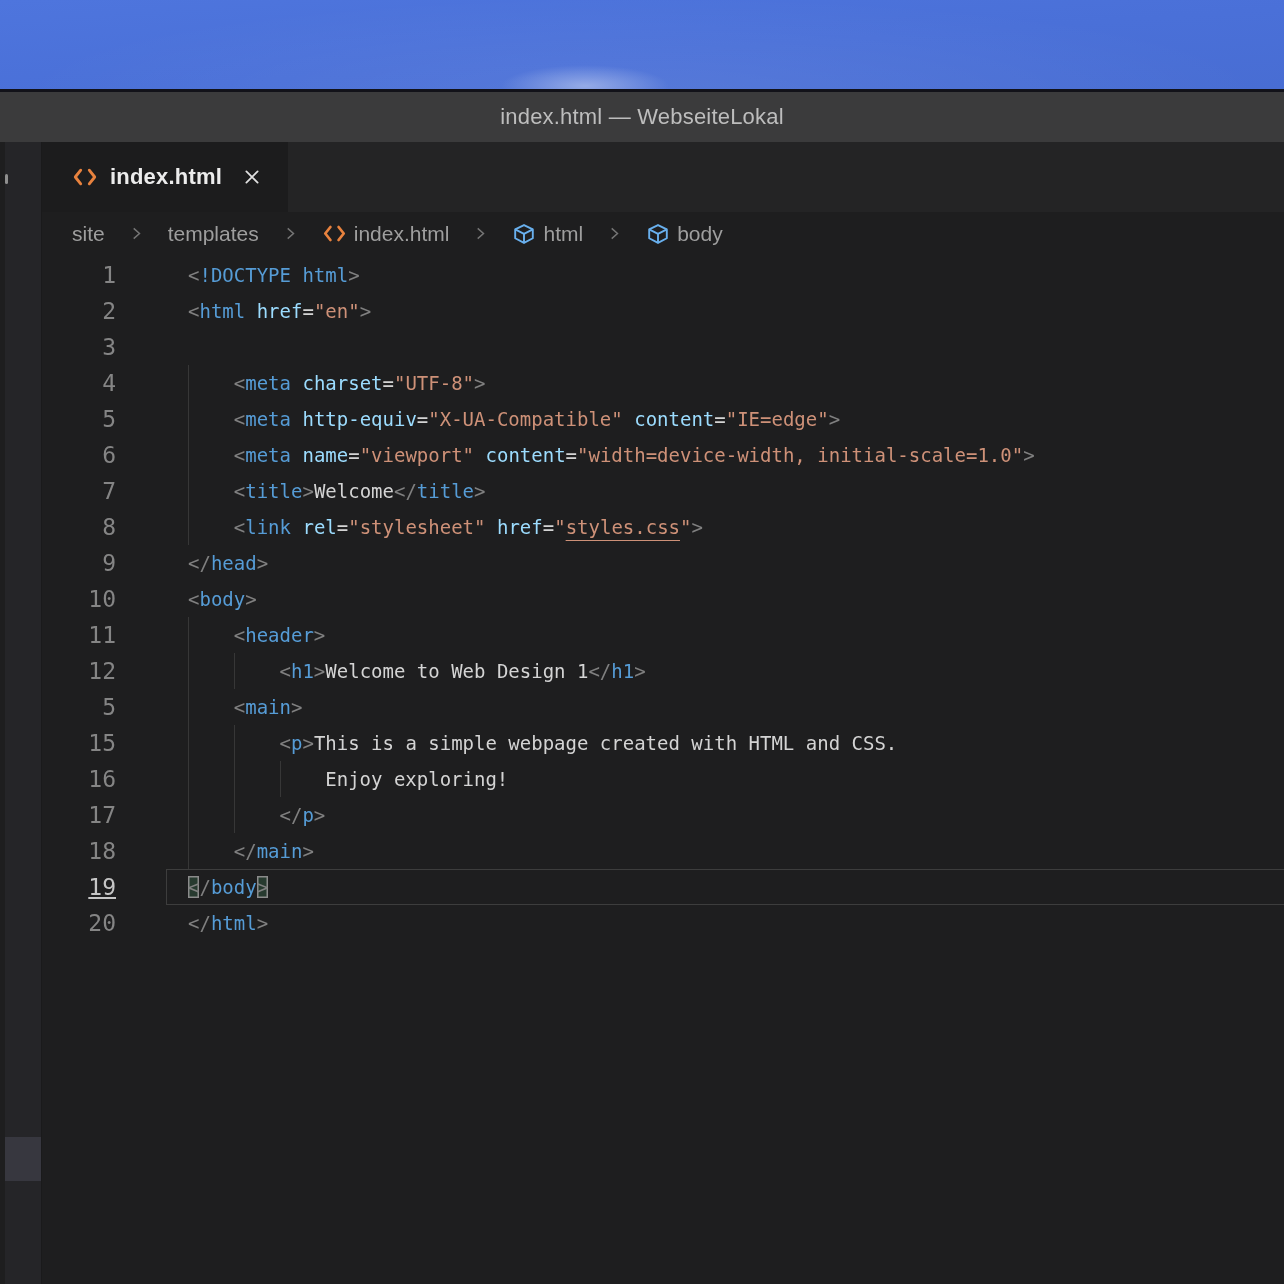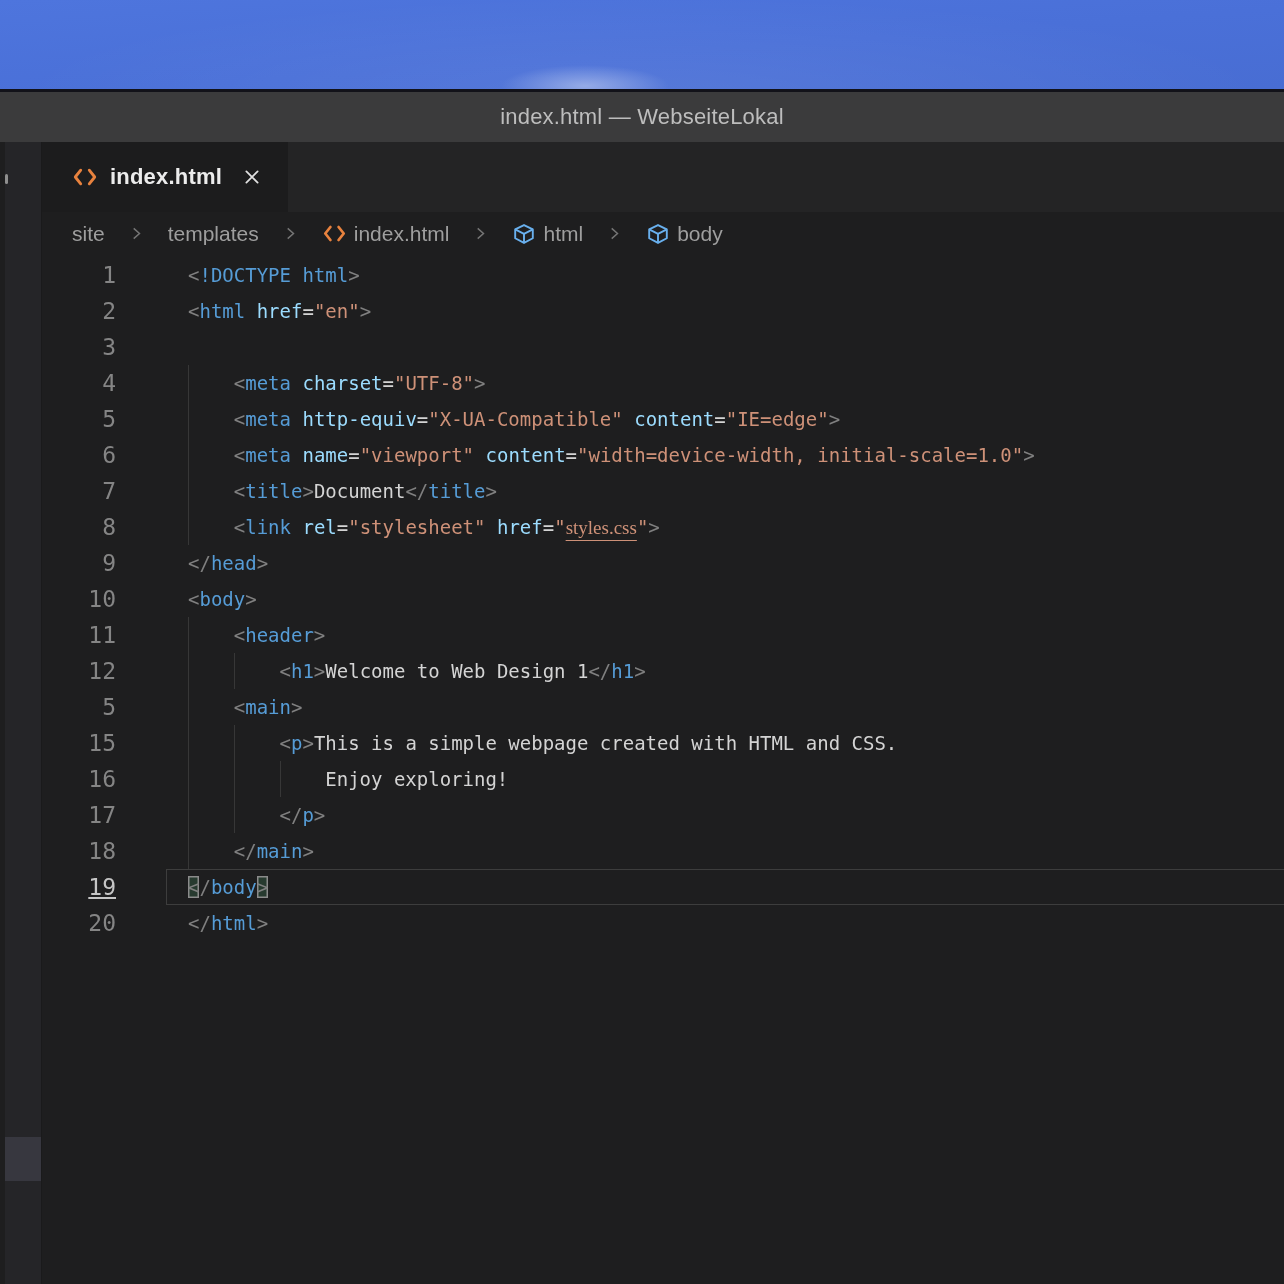--- a/index.html
+++ b/index.html
@@ -49,21 +49,21 @@
   .guide{position:absolute;top:0;bottom:0;width:1px;background:var(--guide,#373737);}
   .cur-line{position:absolute;left:124px;right:0;top:0;bottom:0;border:1px solid #3d3d3d;box-sizing:border-box;pointer-events:none;}
 
   .tk-punct{color:var(--punct,#808080);}
   .tk-tag{color:var(--tag,#569cd6);}
   .tk-attr{color:var(--attr,#9cdcfe);}
   .tk-str{color:var(--str,#ce9178);}
   .tk-eq{color:var(--fg,#d4d4d4);}
   .tk-text{color:var(--fg,#d4d4d4);}
   .tk-plain{color:var(--fg,#d4d4d4);}
-  .tk-link{color:var(--str,#ce9178);text-decoration:underline;text-underline-offset:6px;cursor:pointer;font-family:Liberation Serif, serif;}
+  .tk-link{color:var(--str,#ce9178);text-decoration:underline;text-underline-offset:6px;cursor:pointer;}
   .tk-punct-box{color:var(--punct,#808080);box-shadow:inset 0 0 0 1.5px #8b8b8b;background:rgba(58,112,76,.35);}
 </style>
 </head>
 <body>
 
 <div class="screen">
 
   <div class="wallpaper"></div>
   <div class="top-divider"></div>
 
@@ -178,21 +178,21 @@
           <div class="line">
             <span class="ln">5</span>
             <span class="lc"><span class="guide" style="left: calc(0ch);"></span><span class="tk-plain">    </span><span class="tk-punct">&lt;</span><span class="tk-tag">meta</span><span class="tk-plain"> </span><span class="tk-attr">http-equiv</span><span class="tk-eq">=</span><span class="tk-str">"X-UA-Compatible"</span><span class="tk-plain"> </span><span class="tk-attr">content</span><span class="tk-eq">=</span><span class="tk-str">"IE=edge"</span><span class="tk-punct">&gt;</span></span>
           </div>
           <div class="line">
             <span class="ln">6</span>
             <span class="lc"><span class="guide" style="left: calc(0ch);"></span><span class="tk-plain">    </span><span class="tk-punct">&lt;</span><span class="tk-tag">meta</span><span class="tk-plain"> </span><span class="tk-attr">name</span><span class="tk-eq">=</span><span class="tk-str">"viewport"</span><span class="tk-plain"> </span><span class="tk-attr">content</span><span class="tk-eq">=</span><span class="tk-str">"width=device-width, initial-scale=1.0"</span><span class="tk-punct">&gt;</span></span>
           </div>
           <div class="line">
             <span class="ln">7</span>
-            <span class="lc"><span class="guide" style="left: calc(0ch);"></span><span class="tk-plain">    </span><span class="tk-punct">&lt;</span><span class="tk-tag">title</span><span class="tk-punct">&gt;</span><span class="tk-text">Document</span><span class="tk-punct">&lt;/</span><span class="tk-tag">title</span><span class="tk-punct">&gt;</span></span>
+            <span class="lc"><span class="guide" style="left: calc(0ch);"></span><span class="tk-plain">    </span><span class="tk-punct">&lt;</span><span class="tk-tag">title</span><span class="tk-punct">&gt;</span><span class="tk-text">Welcome</span><span class="tk-punct">&lt;/</span><span class="tk-tag">title</span><span class="tk-punct">&gt;</span></span>
           </div>
           <div class="line">
             <span class="ln">8</span>
             <span class="lc"><span class="guide" style="left: calc(0ch);"></span><span class="tk-plain">    </span><span class="tk-punct">&lt;</span><span class="tk-tag">link</span><span class="tk-plain"> </span><span class="tk-attr">rel</span><span class="tk-eq">=</span><span class="tk-str">"stylesheet"</span><span class="tk-plain"> </span><span class="tk-attr">href</span><span class="tk-eq">=</span><span class="tk-str">"</span><span class="tk-link">styles.css</span><span class="tk-str">"</span><span class="tk-punct">&gt;</span></span>
           </div>
           <div class="line">
             <span class="ln">9</span>
             <span class="lc"><span class="tk-punct">&lt;/</span><span class="tk-tag">head</span><span class="tk-punct">&gt;</span></span>
           </div>
           <div class="line">

